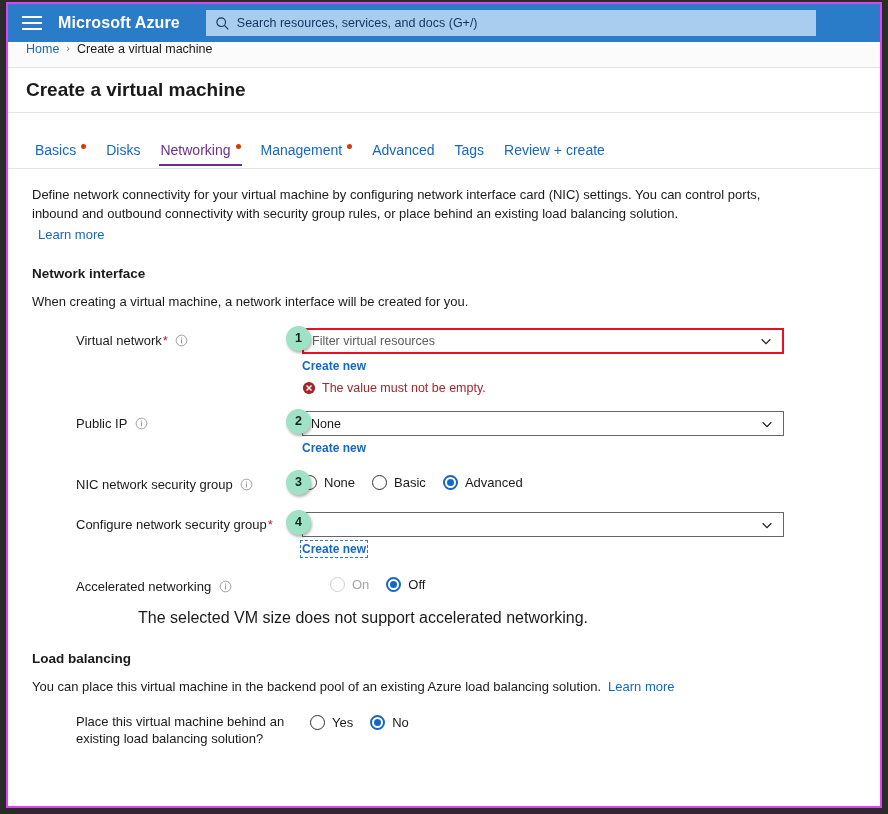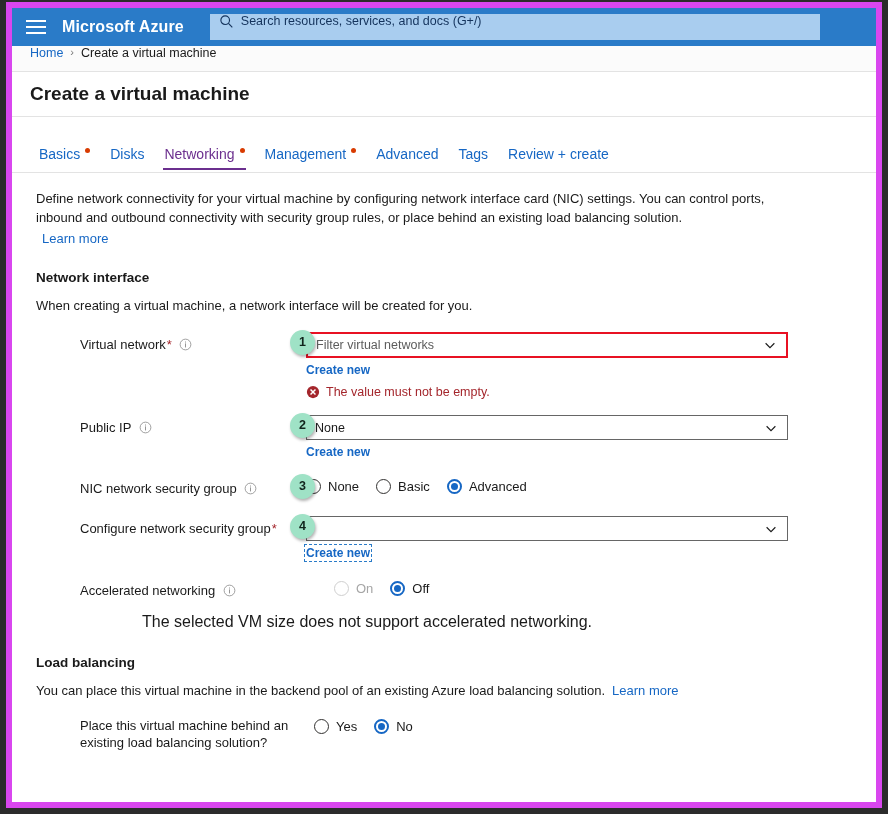--- a/index.html
+++ b/index.html
@@ -21,21 +21,21 @@
     width: 888px; height: 814px;
     background: #2b2b2b;
     box-sizing: border-box;
   }
   .window {
     position: absolute;
     left: 6px; top: 2px;
     width: 876px; height: 806px;
     background: #ffffff;
     box-sizing: border-box;
-    border: 6px solid #d946ef;
+    border: 2px solid #d946ef;
     overflow: hidden;
   }
 
   
   .azure-bar {
     position: absolute;
     left: 0; top: 0;
     width: 876px; height: 38px;
     background: #2a7bc8;
     display: flex;
@@ -54,21 +54,21 @@
     color: #ffffff;
     font-size: 16px;
     font-weight: bold;
     letter-spacing: .1px;
     white-space: nowrap;
   }
   .searchbox {
     margin-left: 26px;
     width: 610px; height: 26px;
     background: #a9cdef;
-    display: flex; 
+    display: flex; align-items: center;
     cursor: text;
   }
   .search-ico {
     width: 15px; height: 15px;
     margin-left: 9px; margin-right: 7px;
     flex: none;
   }
   .search-ph {
     color: #14335c;
     font-size: 12.5px;
@@ -393,21 +393,21 @@
         <span>Virtual network</span><span class="req">*</span>
         <svg class="info-ico" viewBox="0 0 16 16">
           <circle cx="8" cy="8" r="6.6" fill="none" stroke="#8a8a8a" stroke-width="1"></circle>
           <rect x="7.45" y="6.6" width="1.1" height="5" fill="#8a8a8a"></rect>
           <rect x="7.45" y="4.3" width="1.1" height="1.3" fill="#8a8a8a"></rect>
         </svg>
         <div class="badge" style="left:210px; top:-2px;">1</div>
       </div>
       <div class="control">
         <div class="dropdown error">
-          <span class="dd-text placeholder">Filter virtual networks</span>
+          <span class="dd-text placeholder">Filter virtual resources</span>
           <svg class="chev" viewBox="0 0 16 16">
             <polyline points="3,6 8,11 13,6" fill="none" stroke="#1a1a1a" stroke-width="1.3"></polyline>
           </svg>
         </div>
         <span class="create-new">Create new</span>
         <div class="err-line">
           <svg class="err-ico" viewBox="0 0 16 16">
             <circle cx="8" cy="8" r="7" fill="#a4262c"></circle>
             <line x1="5.2" y1="5.2" x2="10.8" y2="10.8" stroke="#fff" stroke-width="1.7"></line>
             <line x1="10.8" y1="5.2" x2="5.2" y2="10.8" stroke="#fff" stroke-width="1.7"></line>

